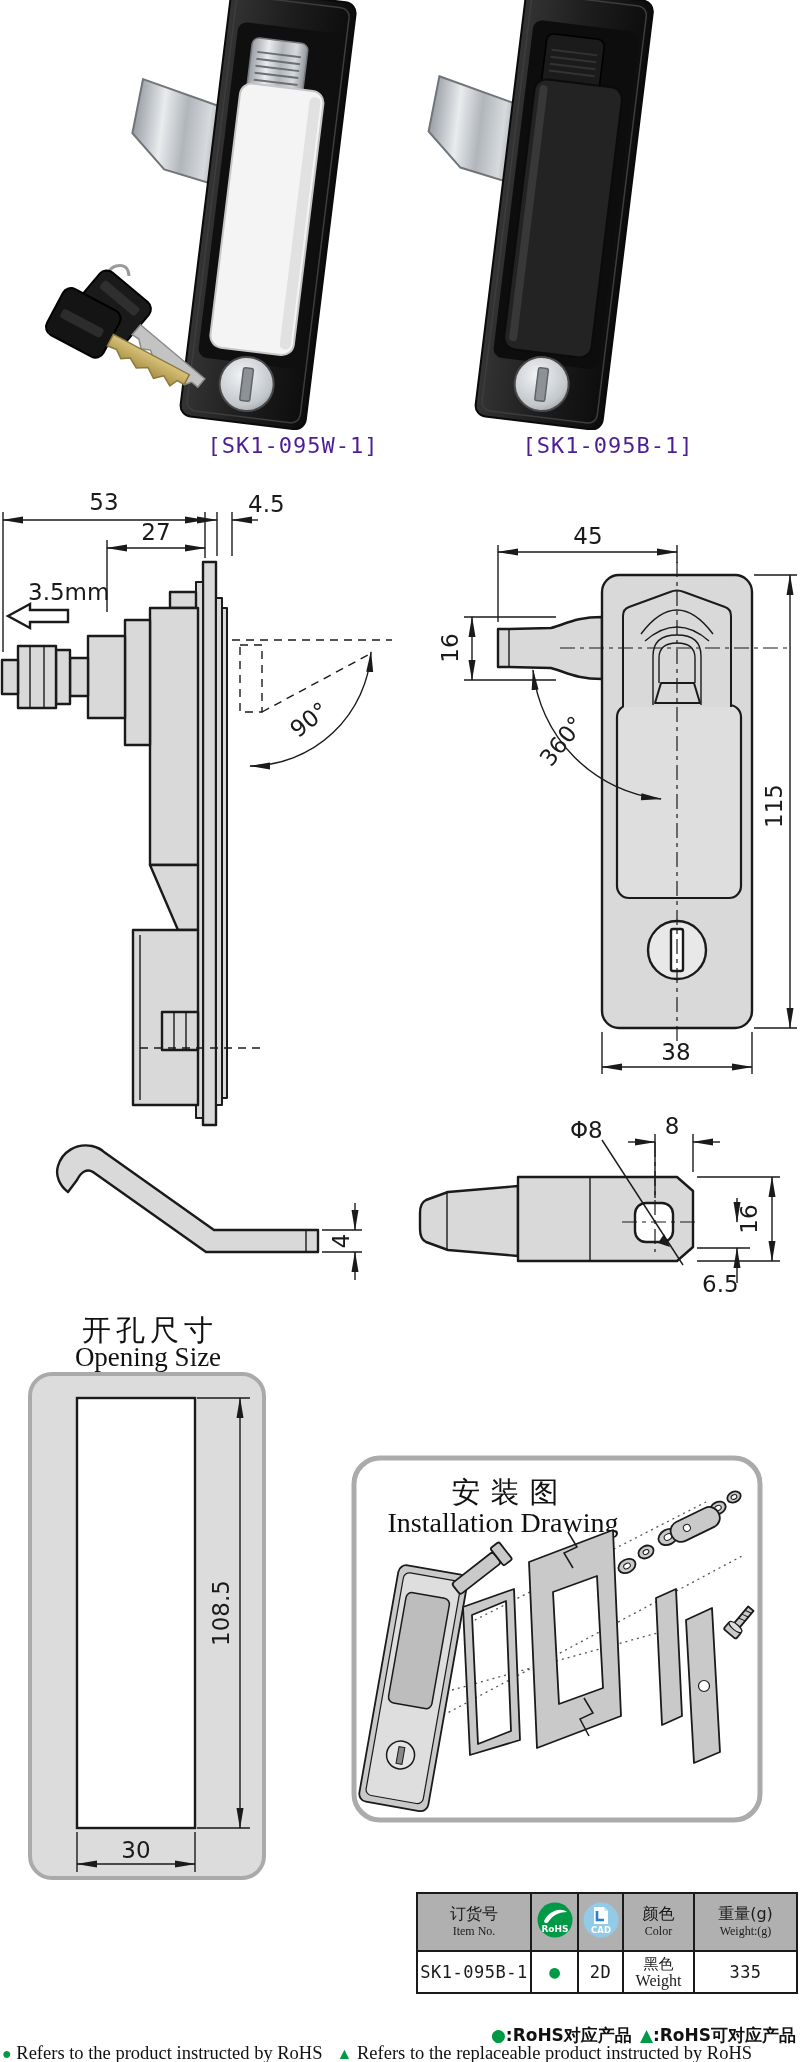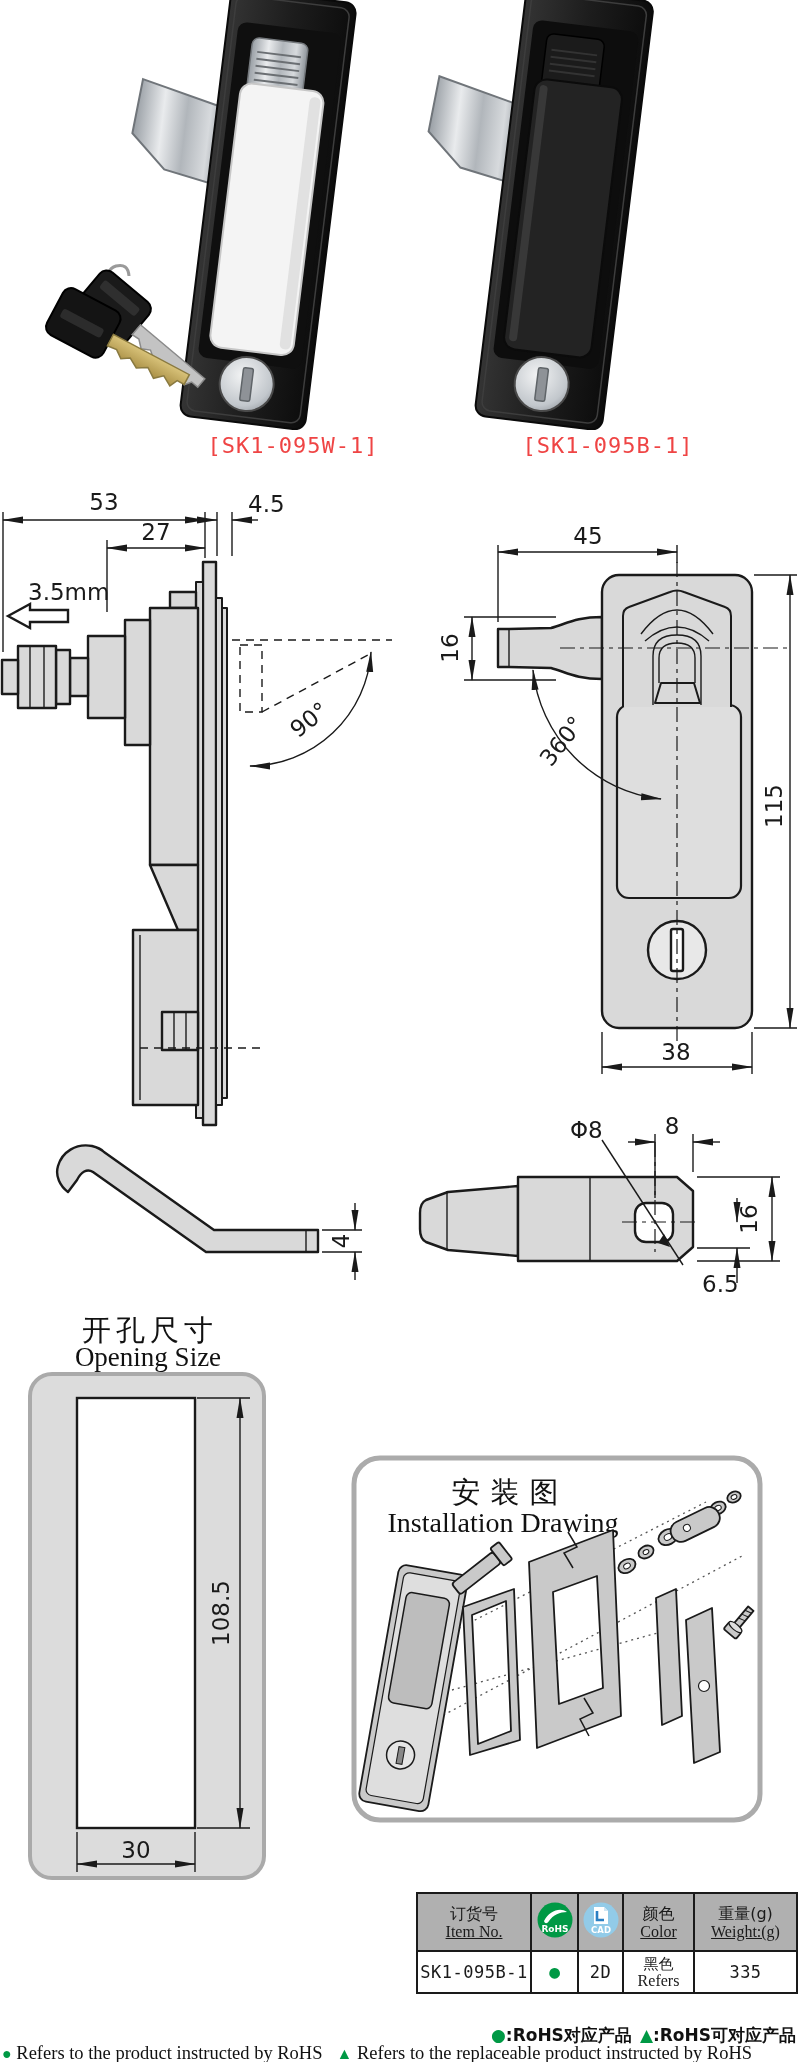--- a/index.html
+++ b/index.html
@@ -6,21 +6,21 @@
   html,body { background:#ffffff; }
   body {
     width:800px; height:2062px; position:relative; overflow:hidden;
     font-family:"DejaVu Sans", sans-serif; color:#1a1a1a;
   }
   .abs { position:absolute; }
 
   
   .prod-label {
     position:absolute; top:433px; width:220px; text-align:center;
-    font-family:"DejaVu Sans Mono", monospace; font-size:22px; color:#ef4444;
+    font-family:"DejaVu Sans Mono", monospace; font-size:22px; color:#4c1d95;
     letter-spacing:1px;
   }
   #lbl-left  { left:183px; }
   #lbl-right { left:498px; }
 
   
   .dt  { font-family:"DejaVu Sans", sans-serif; font-size:23px; fill:#1a1a1a; }
   .zh-title { font-family:"DejaVu Sans", sans-serif; font-size:29px; fill:#111; letter-spacing:5px; }
   .en-title { font-family:"Liberation Serif", serif; font-size:27px; fill:#111; }
 
@@ -30,21 +30,21 @@
     border-collapse:collapse; table-layout:fixed; background:#fff;
   }
   table.spec td {
     border:2px solid #1a1a1a; text-align:center; vertical-align:middle;
     padding:0; overflow:hidden;
   }
   tr.hdr td { background:#b0b0b0; height:58px; }
   tr.row1 td { background:#b5d9ae; height:42px; }
   tr.row2 td { background:#ffffff; height:42px; }
   .h-zh { font-size:16px; line-height:18px; }
-  .h-en { font-family:"Liberation Serif", serif; font-size:16px; line-height:17px;text-decoration:underline; }
+  .h-en { font-family:"Liberation Serif", serif; font-size:12px; line-height:17px; }
   .cell-mono { font-family:"DejaVu Sans Mono", monospace; font-size:17px; letter-spacing:0.5px; }
   .c-zh { font-size:15px; line-height:17px; }
   .c-en { font-family:"Liberation Serif", serif; font-size:16px; line-height:16px; }
   .dotcell { color:#009945; font-size:14px; }
 
   
   .legend-zh {
     position:absolute; top:2024px; right:4px; white-space:nowrap;
     font-size:17px; font-weight:bold; color:#111;
   }
@@ -420,21 +420,21 @@
       <div class="h-zh">重量(g)</div>
       <div class="h-en">Weight:(g)</div>
     </td>
   </tr>
   <tr class="row2">
     <td class="cell-mono">SK1-095B-1</td>
     <td class="dotcell">●</td>
     <td class="cell-mono">2D</td>
     <td>
       <div class="c-zh">黑色</div>
-      <div class="c-en">Refers</div>
+      <div class="c-en">Weight</div>
     </td>
     <td class="cell-mono">335</td>
   </tr>
 </tbody>
   </table>
 
 <div class="legend-zh">
   <span class="gsym">●</span><span>:RoHS对应产品</span><span class="grp"><span class="gsym">▲</span><span>:RoHS可对应产品</span></span>
 </div>
 

